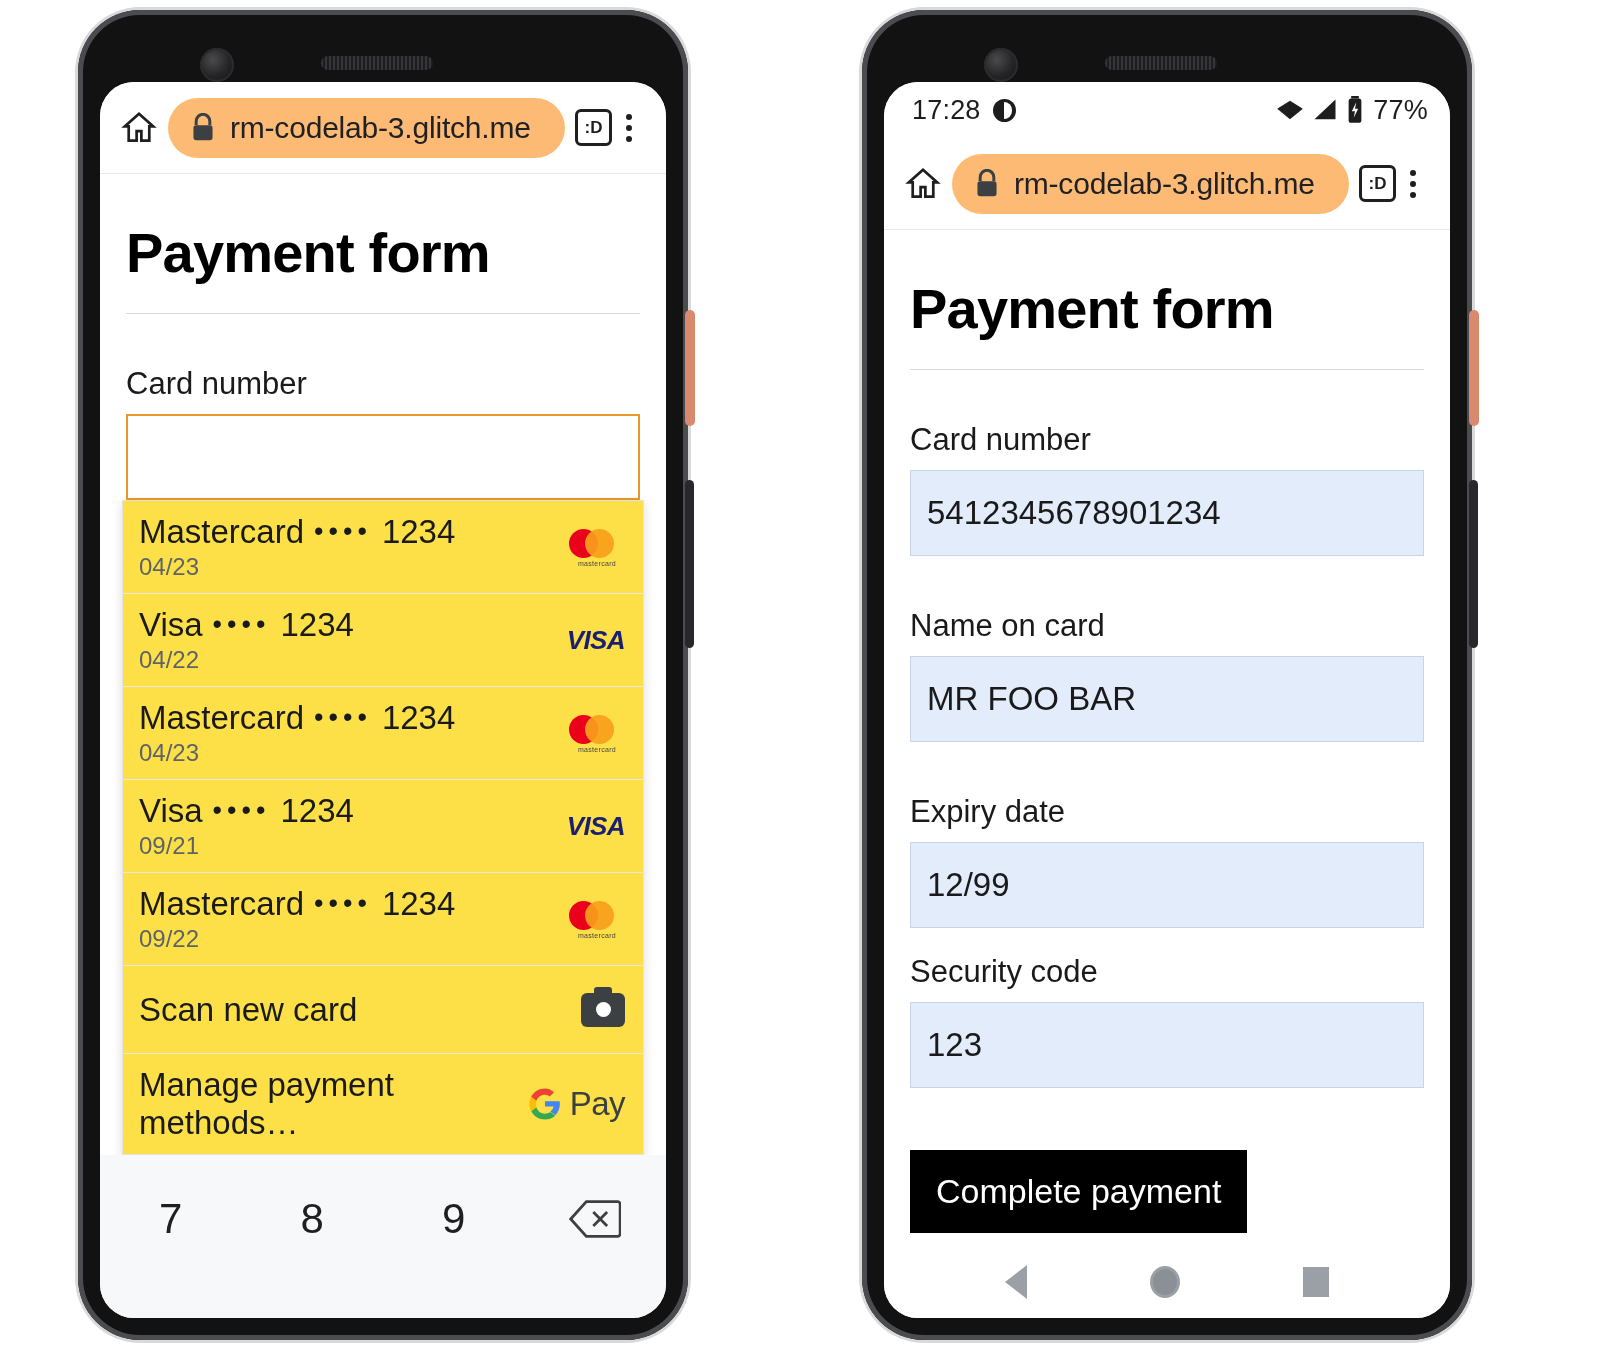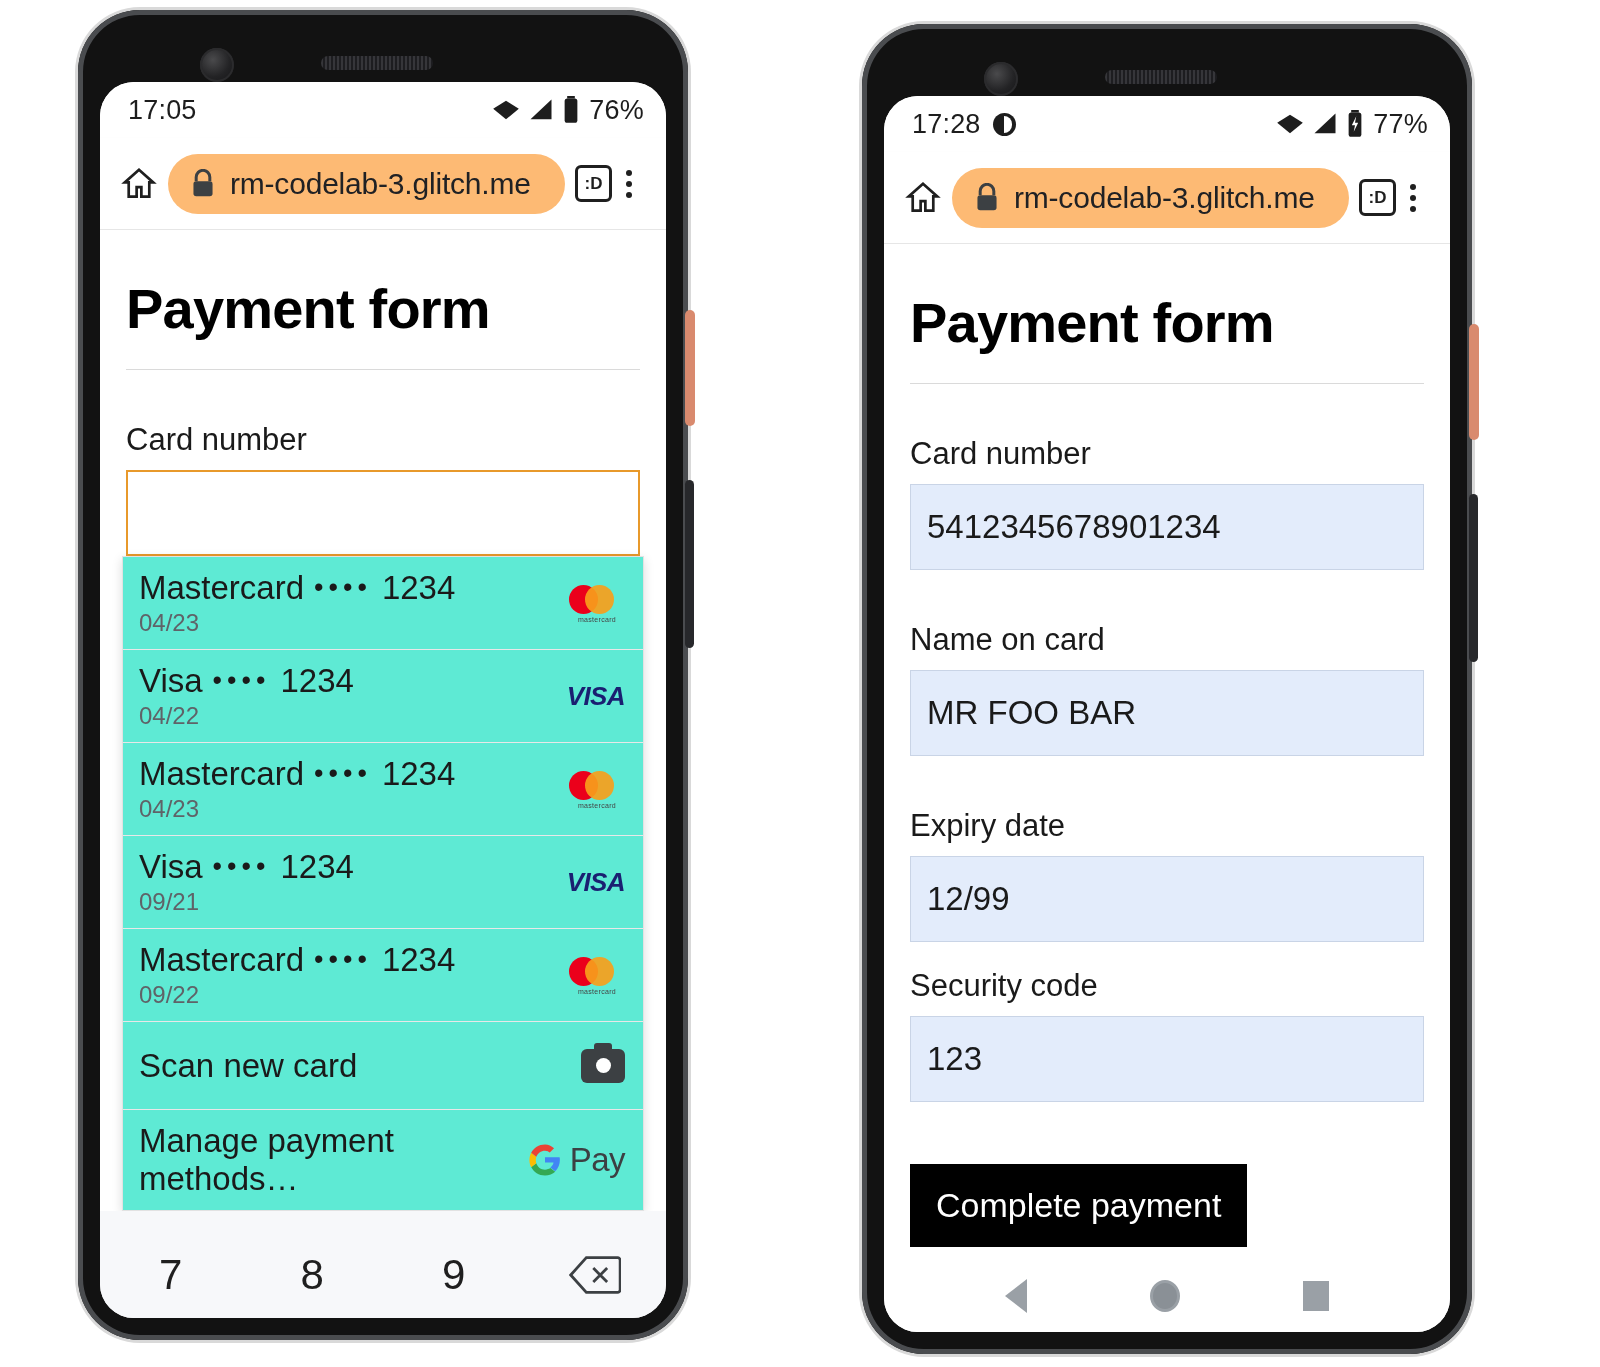--- a/index.html
+++ b/index.html
@@ -104,21 +104,21 @@
   .input-box {
     height: 86px; border: 1px solid #c8ccd0;
     display: flex; align-items: center; padding: 0 16px;
     font-size: 33px; color: #1a1a1a; background: #fff;
   }
   .input-box.focused { border: 2px solid #e8992b; }
   .input-box.autofilled { background: #e3ecfb; border: 1px solid #c9d4e6; }
 
   
   .autofill-list {
-    background: #5eead4; border: 1px solid #e2e2e2;
+    background: #fde047; border: 1px solid #e2e2e2;
     box-shadow: 0 3px 10px rgba(0,0,0,.14);
     margin: 0 -4px;
   }
   .af-row {
     display: flex; align-items: center; justify-content: space-between;
     padding: 12px 18px 12px 16px; border-bottom: 1px solid #e8e8e8;
     min-height: 72px;
   }
   .af-row:last-child { border-bottom: none; }
   .af-text { display: flex; flex-direction: column; gap: 2px; }
@@ -195,38 +195,20 @@
 <div class="stage">
 
   <div class="phone" style="left:78px; top:10px;">
     <div class="camera"></div>
     <div class="speaker"></div>
     <div class="btn-power"></div>
     <div class="btn-volume"></div>
 
     <div class="phone-inner">
 
-      <div class="statusbar">
-        <div class="sb-left">
-          <span>17:05</span>
-        </div>
-        <div class="sb-right">
-          <svg width="28" height="28" viewBox="0 0 24 24">
-              <path d="M12 4 1 11l11 9 11-9z" fill="#1d1d1d"></path>
-            </svg>
-          <svg width="28" height="28" viewBox="0 0 24 24">
-              <path d="M3 20h18V3z" fill="#1d1d1d"></path>
-            </svg>
-          <svg width="18" height="28" viewBox="0 0 12 22">
-              <rect x="3" y="0" width="6" height="2" fill="#1d1d1d"></rect>
-              <rect x="1" y="2" width="10" height="19" rx="2" fill="#1d1d1d"></rect>
-            </svg>
-          <span class="sb-pct">76%</span>
-        </div>
-      </div>
 
       <div class="browserbar">
         <svg width="38" height="38" viewBox="0 0 24 24">
             <path d="M12 3 3 11h2.5v9h5v-6h3v6h5v-9H21z" fill="none" stroke="#1f1f1f" stroke-width="1.7"></path>
           </svg>
         <div class="omnibox">
           <svg width="26" height="30" viewBox="0 0 18 22">
               <path d="M4 9V6a5 5 0 0 1 10 0v3" fill="none" stroke="#3c4043" stroke-width="2.2"></path>
               <rect x="2" y="9" width="14" height="11" rx="2" fill="#3c4043"></rect>
             </svg>
@@ -361,21 +343,21 @@
           
           
           
           
         </div>
       </div>
 
     </div>
   </div>
 
-  <div class="phone" style="left:862px; top:24px;">
+  <div class="phone" style="left:862px; top:10px;">
     <div class="camera"></div>
     <div class="speaker"></div>
     <div class="btn-power"></div>
     <div class="btn-volume"></div>
 
     <div class="phone-inner">
 
       <div class="statusbar">
         <div class="sb-left">
           <span>17:28</span>

